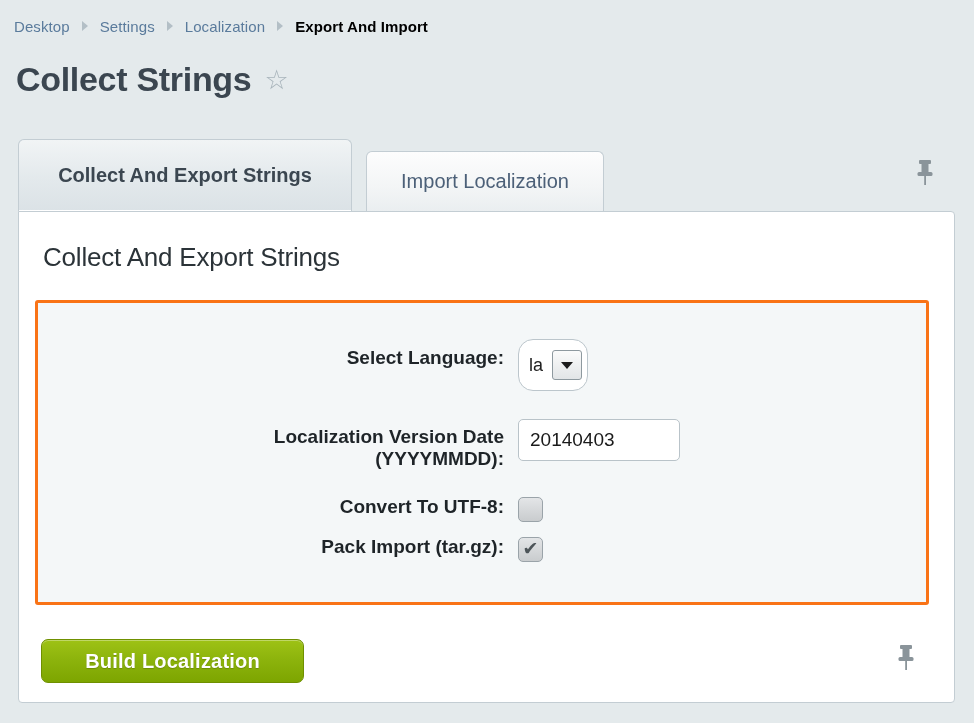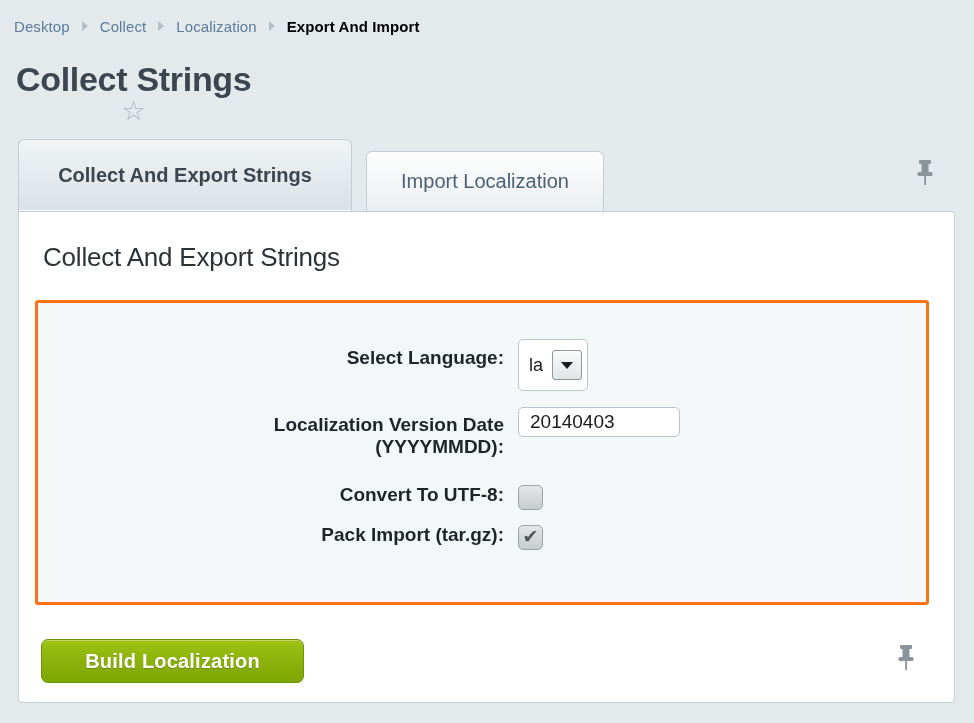--- a/index.html
+++ b/index.html
@@ -50,21 +50,21 @@
     border-bottom: 5px solid transparent;
   }
 
   
   .page-title-row {
     position: absolute;
     top: 62px;
     left: 16px;
     display: flex;
     align-items: center;
-    flex-direction: column;
+    gap: 13px;
   }
   .page-title {
     font-size: 34px;
     font-weight: bold;
     color: #3b4650;
     letter-spacing: -0.3px;
     line-height: 1;
   }
   .fav-star {
     font-size: 27px;
@@ -179,21 +179,21 @@
   .form-control { flex: 0 0 auto; }
 
   
   .select-box {
     display: inline-flex;
     align-items: center;
     height: 52px;
     box-sizing: border-box;
     background: #ffffff;
     border: 1px solid #bcc6cc;
-    border-radius: 5px;
+    border-radius: 15px;
     padding: 0 5px 0 10px;
     cursor: pointer;
   }
   .select-value {
     font-size: 18px;
     color: #222;
     margin-right: 9px;
   }
   .select-arrow-btn {
     width: 28px;
@@ -208,21 +208,21 @@
   .select-arrow-btn i {
     width: 0; height: 0;
     border-left: 6px solid transparent;
     border-right: 6px solid transparent;
     border-top: 7px solid #1c1c1c;
   }
 
   
   .text-input {
     width: 162px;
-    height: 30px;
+    height: 42px;
     box-sizing: border-box;
     border: 1px solid #b9c3c9;
     border-radius: 5px;
     background: #fff;
     font-family: "Liberation Sans", sans-serif;
     font-size: 19px;
     color: #1a1a1a;
     padding: 0 11px;
     outline: none;
   }
@@ -247,21 +247,21 @@
     line-height: 1;
     margin-top: -2px;
   }
   .cbox.unchecked .tick { visibility: hidden; }
 
   .row-lang .form-label { padding-top: 8px; }
   .row-date .form-label { padding-top: 7px; }
   .row-utf  .form-label { padding-top: 2px; }
   .row-pack .form-label { padding-top: 2px; }
   .row-utf  { margin-top: 24px; }
-  .row-date { margin-top: 16px; }
+  .row-date { margin-top: 28px; }
   .row-pack { margin-top: 12px; }
 
   
   .build-btn {
     position: absolute;
     left: 22px;
     top: 427px;
     width: 263px;
     height: 44px;
     box-sizing: border-box;
@@ -287,21 +287,21 @@
   .pin-icon { display: block; }
 </style>
 </head>
 <body>
 
 <div class="breadcrumb">
   <a class="crumb" href="#">Desktop</a>
   <span class="crumb-sep">
       <i></i>
     </span>
-  <a class="crumb" href="#">Collect</a>
+  <a class="crumb" href="#">Settings</a>
   <span class="crumb-sep">
       <i></i>
     </span>
   <a class="crumb" href="#">Localization</a>
   <span class="crumb-sep">
       <i></i>
     </span>
   <a class="crumb current" href="#">Export And Import</a>
 </div>
 

